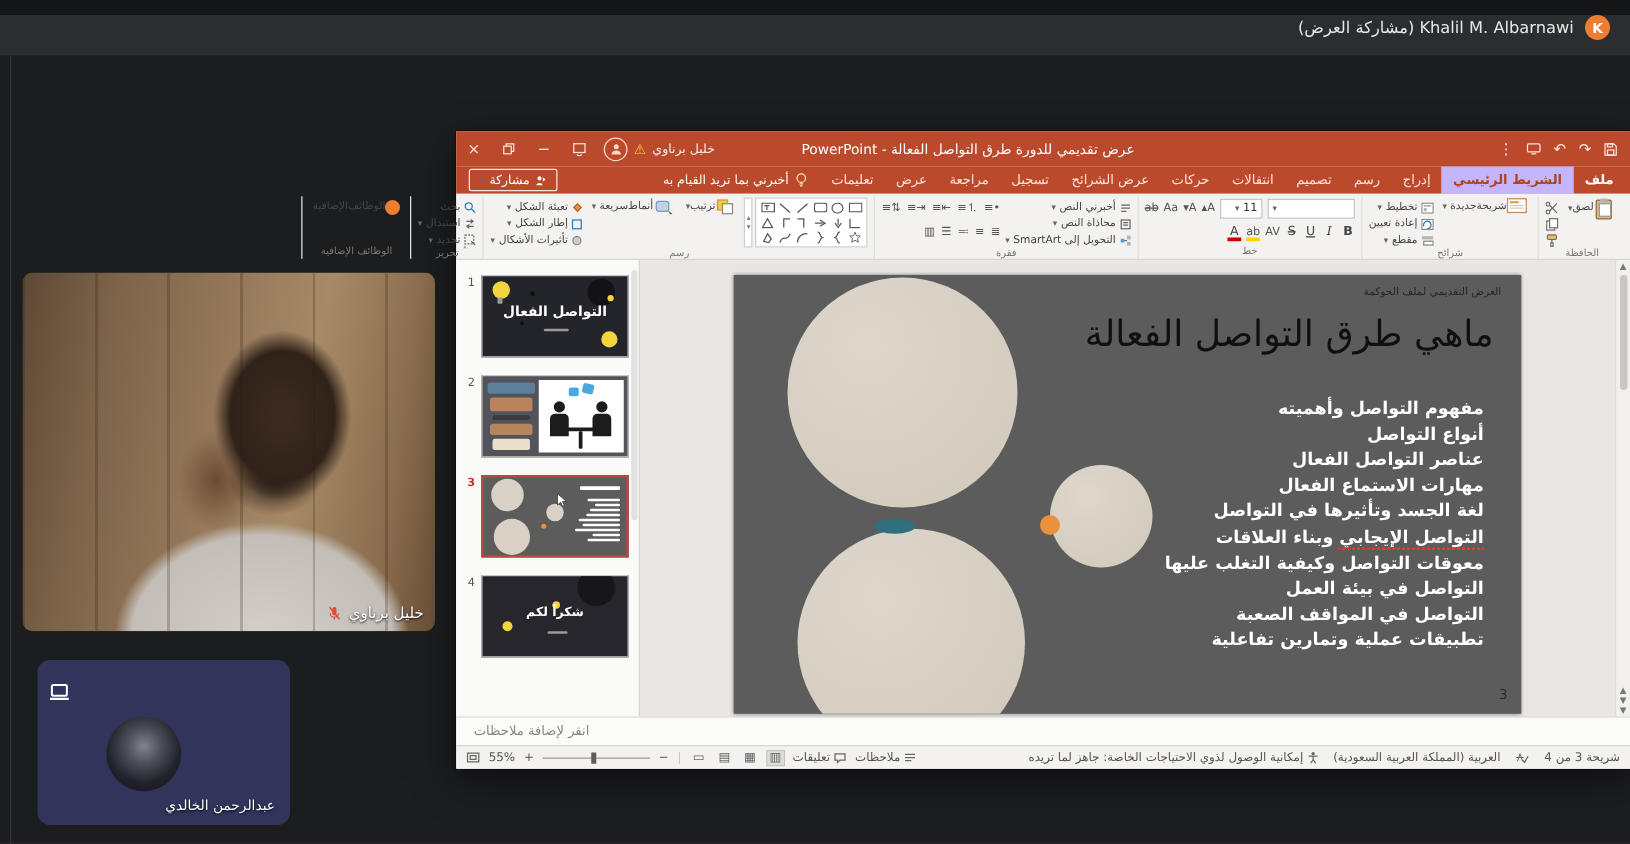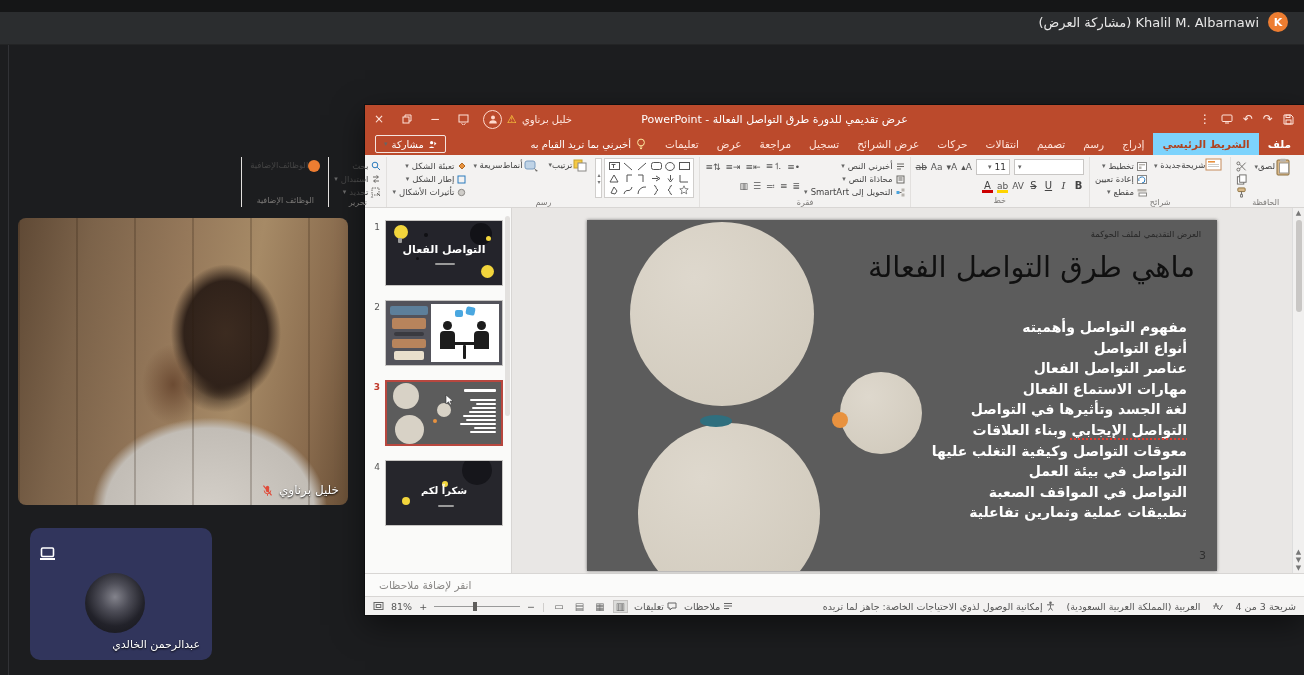--- a/index.html
+++ b/index.html
@@ -18,41 +18,41 @@
     background:
       radial-gradient(95px 118px at 63% 40%, #3c2b20 0%, #30221a 44%, rgba(48,34,26,0) 58%),
       radial-gradient(60px 45px at 61% 58%, #241811 0%, rgba(36,24,17,0) 62%),
       radial-gradient(50px 65px at 47% 58%, #6c4b33 0%, rgba(108,75,51,0) 62%),
       radial-gradient(190px 150px at 58% 102%, #d4cfc8 0%, #c2bdb6 55%, rgba(194,189,182,0) 62%),
       linear-gradient(100deg,#5f4935 0%,#7c634a 20%,#95785a 45%,#a68a66 65%,#8a6c4e 86%,#6b5138 100%);}
   .wood-lines{position:absolute;inset:0;
     background:repeating-linear-gradient(90deg,rgba(40,25,12,.22) 0 2px,rgba(0,0,0,0) 2px 58px);}
   .tile-name{position:absolute;right:9px;bottom:8px;display:flex;align-items:center;gap:5px;
     color:#fff;font-size:12px;text-shadow:0 1px 2px #000;}
-  .tile2{position:absolute;left:30px;top:528px;width:182px;height:132px;border-radius:10px;
+  .tile2{position:absolute;left:30px;top:528px;width:202px;height:132px;border-radius:10px;
     background:#31355c;overflow:hidden;}
   .tile2-avatar{position:absolute;left:55px;top:45px;width:60px;height:60px;border-radius:50%;
     background:radial-gradient(circle at 50% 40%, #83838c 0%, #4e4e58 30%, #22222a 62%, #141419 100%);}
   .tile2-device{position:absolute;left:9px;top:18px;}
   .tile2 .tile-name{font-size:11px;right:12px;bottom:9px;}
   
   .pp{position:absolute;left:365px;top:105px;width:939px;height:510px;display:flex;flex-direction:column;
     box-shadow:0 0 0 1px rgba(0,0,0,.35),0 10px 30px rgba(0,0,0,.5);background:#f3f2f1;}
   .pp-titlebar{height:28px;background:#bb4a2c;display:flex;align-items:center;color:#fff;font-size:11px;position:relative;}
   .tb-btn{width:28px;height:28px;display:flex;align-items:center;justify-content:center;font-size:12px;color:#ffe3da;}
   .tb-user{display:flex;align-items:center;gap:5px;margin-left:6px;font-size:10px;color:#ffe9e2;}
   .tb-avatar{width:17px;height:17px;border-radius:50%;border:1px solid #ffd9cc;display:flex;align-items:center;justify-content:center;}
   .warn{color:#ffd23e;font-size:11px;}
   .tb-title{position:absolute;left:0;right:0;text-align:center;pointer-events:none;font-size:11px;color:#ffffff;direction:rtl;padding-right:120px;}
   .tb-qat{margin-left:auto;display:flex;align-items:center;gap:10px;padding-right:10px;color:#ffe9e2;font-size:12px;}
   .pp-tabs{height:22px;background:#bb4a2c;display:flex;direction:rtl;align-items:stretch;
     color:#ffe3da;font-size:10.5px;padding:0 4px 0 0;}
   .tab{padding:0 9px;display:flex;align-items:center;cursor:default;white-space:nowrap;}
   .tab.file{font-weight:bold;color:#fff;}
-  .tab.sel{background:#7dd3fc;color:#b0421f;font-weight:bold;}
+  .tab.sel{background:#c4b5fd;color:#b0421f;font-weight:bold;}
   .tellme{display:flex;align-items:center;gap:5px;color:#fff;font-size:10px;padding:0 10px;white-space:nowrap;}
   .share-btn{display:flex;align-items:center;gap:4px;border:1px solid rgba(255,255,255,.85);color:#fff;
     font-size:10px;padding:0 8px;margin:2px auto 2px 10px;border-radius:2px;white-space:nowrap;}
   
   .ribbon{height:53px;background:#f3f2f1;display:flex;direction:rtl;padding:2px 4px 0;
     border-bottom:1px solid #d8d6d4;position:relative;box-sizing:border-box;}
   .rgroup{display:flex;flex-direction:column;padding:0 5px;border-left:1px solid #e2e0de;}
   .rg-c{flex:1;display:flex;direction:rtl;align-items:flex-start;gap:4px;padding-top:1px;}
   .rg-label{font-size:8px;color:#7a7876;text-align:center;padding:0 0 2px;white-space:nowrap;}
   .bigbtn{display:flex;flex-direction:row;align-items:center;font-size:8.5px;color:#444;
@@ -688,21 +688,21 @@
     <span>انقر لإضافة ملاحظات</span>
   </div>
 
   <div class="status">
     <span>
       <svg width="11" height="10" viewBox="0 0 11 10">
           <rect x="1" y="1.5" width="9" height="7" fill="none" stroke="#666"></rect>
           <rect x="3.2" y="3.5" width="4.6" height="3" fill="none" stroke="#666"></rect>
         </svg>
     </span>
-    <span>81%</span>
+    <span>55%</span>
     <span>+</span>
     <span class="ztrack">
         <span class="zthumb"></span>
       </span>
     <span>−</span>
     <span style="color:#c8c6c4;">|</span>
     <span class="viewbtn">▭</span>
     <span class="viewbtn">▤</span>
     <span class="viewbtn">▦</span>
     <span class="viewbtn on">▥</span>

